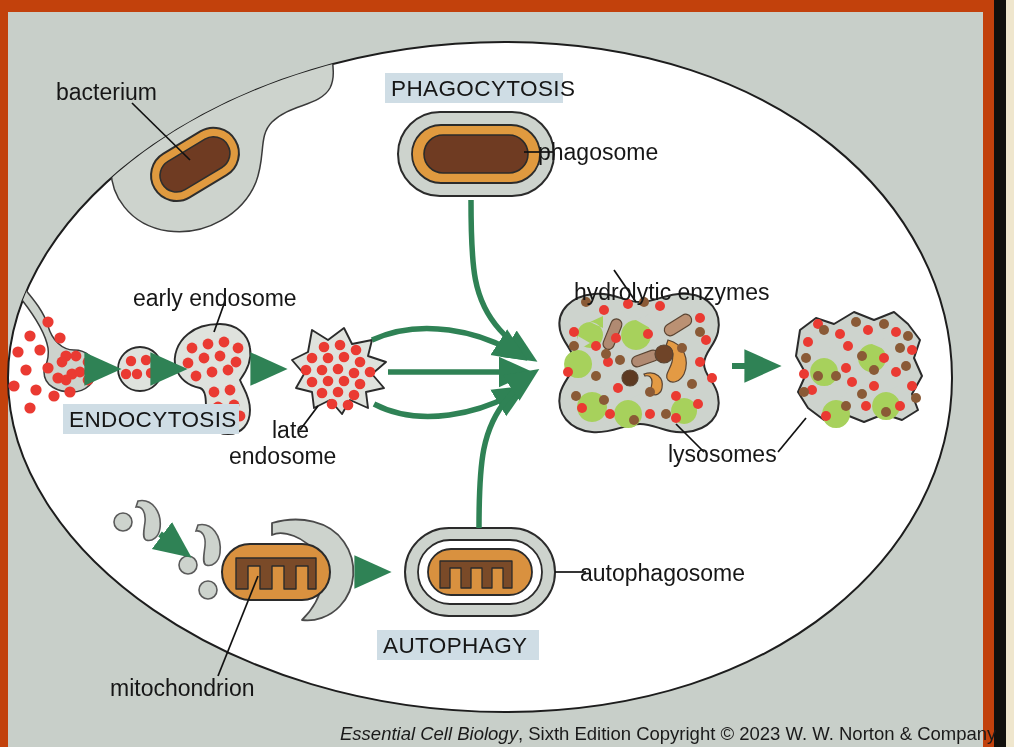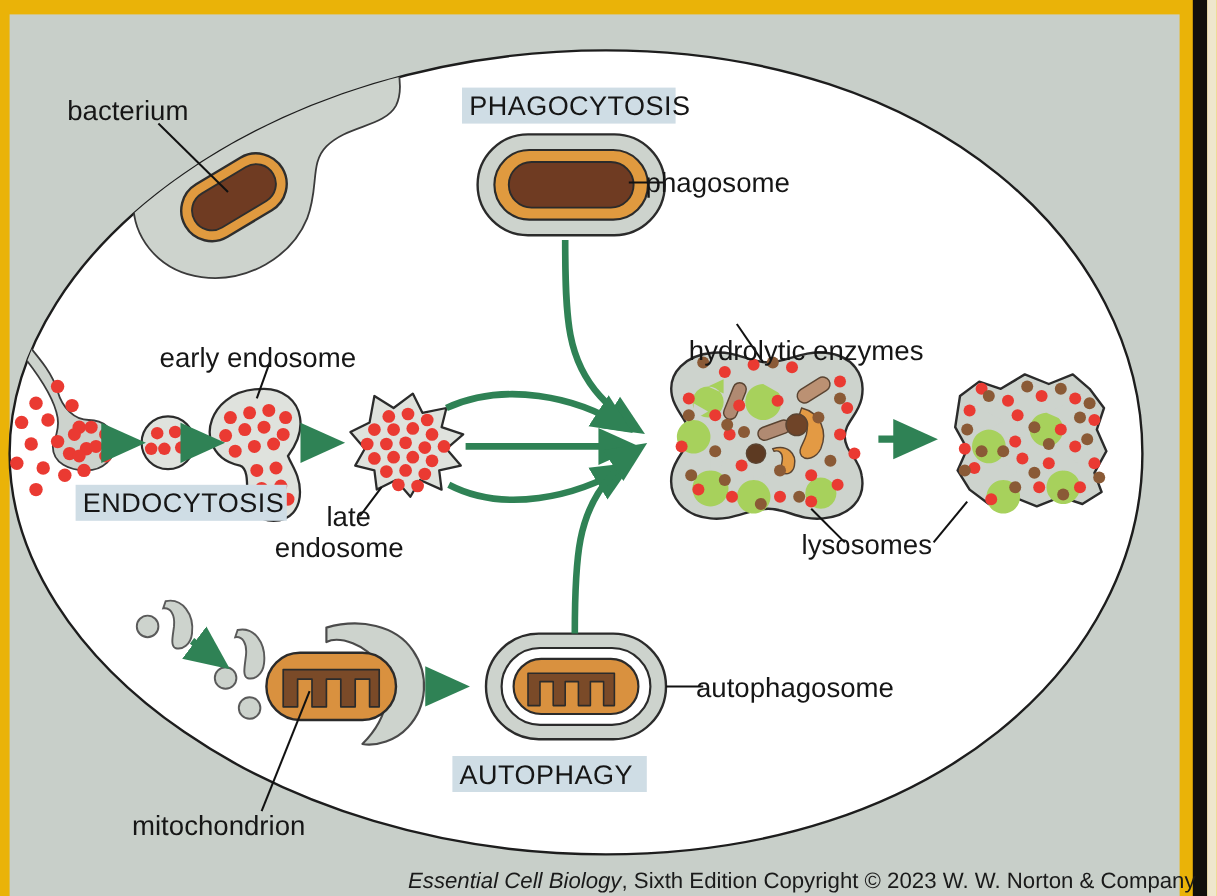--- a/index.html
+++ b/index.html
@@ -1,17 +1,17 @@
 <!DOCTYPE html>
 <html><head>
 <meta charset="utf-8">
 <style>
   html,body{margin:0;padding:0;background:#ffffff;}
   body{font-family:"Liberation Sans","DejaVu Sans",sans-serif;}
-  #page{position:relative;width:1014px;height:747px;overflow:hidden;background:#eab308;}
+  #page{position:relative;width:1014px;height:747px;overflow:hidden;background:#c2410c;}
   #rightBlack{position:absolute;right:8px;top:0;width:12px;height:747px;background:#12100c;}
   #rightCream{position:absolute;right:0;top:0;width:8px;height:747px;background:#efe6cd;}
   #slideBg{position:absolute;left:8px;top:12px;width:975px;height:735px;background:#c8cfc9;}
   #svgwrap{position:absolute;left:0;top:0;width:1014px;height:747px;}
   svg{display:block;}
   .lbl{font-family:"Liberation Sans","DejaVu Sans",sans-serif;font-size:23px;fill:#161616;}
   .caps{font-family:"Liberation Sans","DejaVu Sans",sans-serif;font-size:22.5px;fill:#161616;letter-spacing:0.4px;}
   .cap{font-family:"Liberation Sans","DejaVu Sans",sans-serif;font-size:18.5px;fill:#1a1a1a;}
   .capi{font-style:italic;}
   .leader{stroke:#111;stroke-width:1.7;fill:none;}

